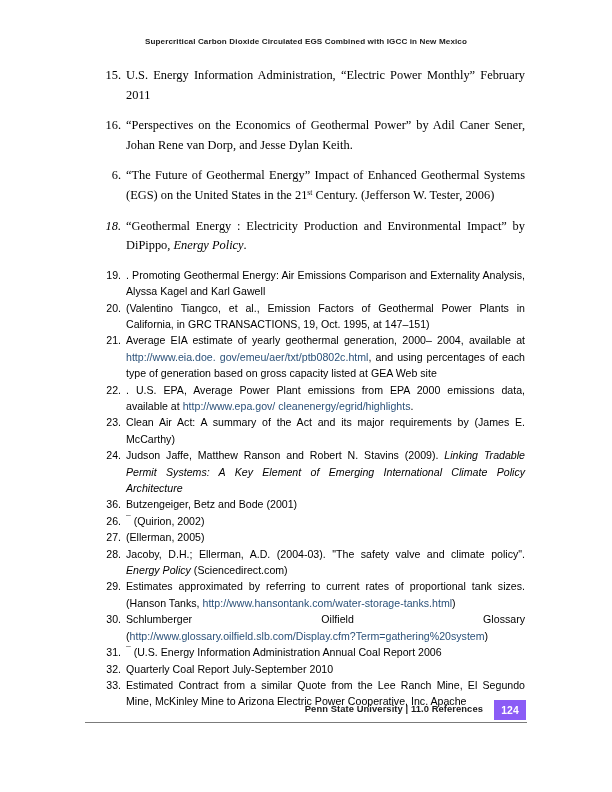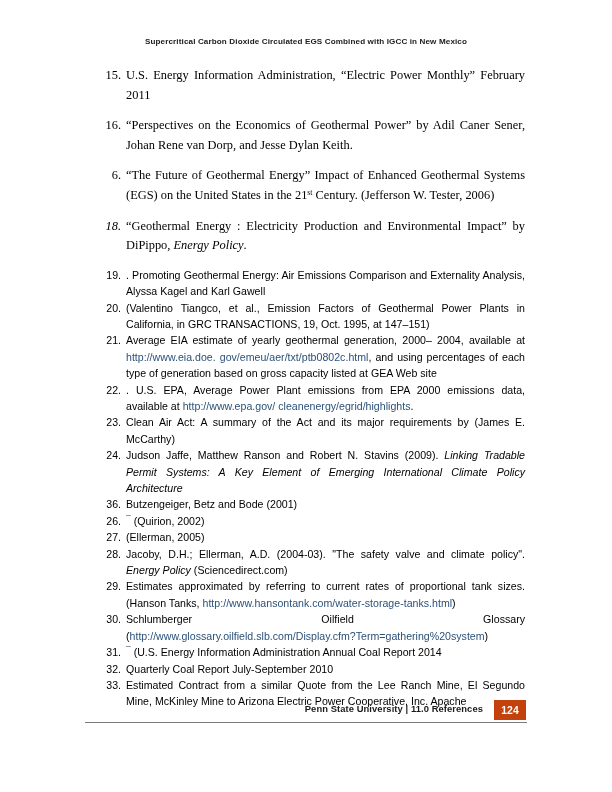--- a/index.html
+++ b/index.html
@@ -222,35 +222,35 @@
       <span class="body"><span>Estimates approximated by referring to current rates of proportional tank sizes. (Hanson Tanks, </span><span class="url">http://www.hansontank.com/water-storage-tanks.html</span><span>)</span></span>
     </div>
 
     <div class="ref-item sans">
       <span class="num">30.</span>
       <span class="body"><span style="white-space:pre">Schlumberger                                 Oilfield                                 Glossary</span> <span>(</span><span class="url">http://www.glossary.oilfield.slb.com/Display.cfm?Term=gathering%20system</span><span>)</span></span>
     </div>
 
     <div class="ref-item sans">
       <span class="num">31.</span>
-      <span class="body"><span class="tick">¯</span><span> (U.S. Energy Information Administration Annual Coal Report 2014</span></span>
+      <span class="body"><span class="tick">¯</span><span> (U.S. Energy Information Administration Annual Coal Report 2006</span></span>
     </div>
 
     <div class="ref-item sans">
       <span class="num">32.</span>
       <span class="body">Quarterly Coal Report July-September 2010</span>
     </div>
 
     <div class="ref-item sans">
       <span class="num">33.</span>
       <span class="body">Estimated Contract from a similar Quote from the Lee Ranch Mine, El Segundo Mine, McKinley Mine to Arizona Electric Power Cooperative, Inc. Apache</span>
     </div>
 
   </div>
 
   <div class="footer-rule"></div>
 
   <div class="footer">
     <div class="footer-text">Penn State University | 11.0 References</div>
-    <div class="page-num-box" style="background: #c2410c;">124</div>
+    <div class="page-num-box" style="background: #8b5cf6;">124</div>
   </div>
 
 </div>
 
 </body></html>

